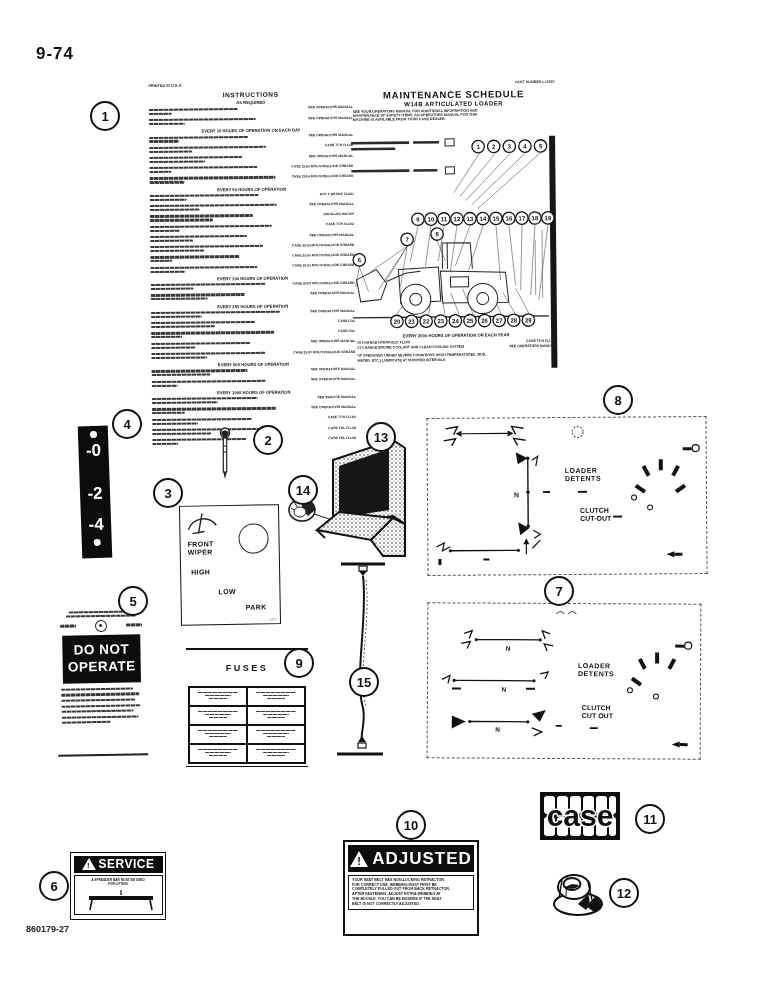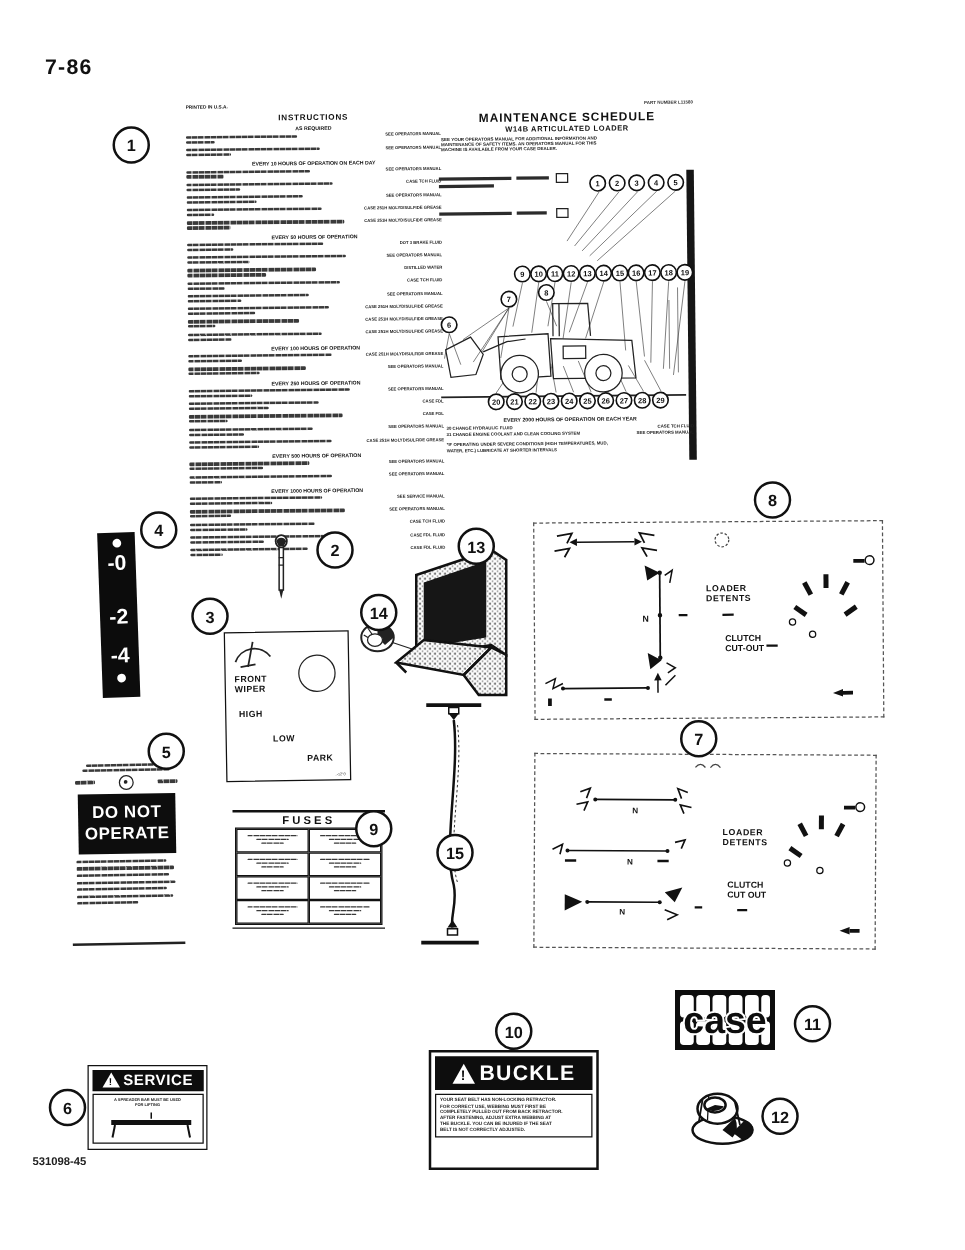--- a/index.html
+++ b/index.html
@@ -57,21 +57,21 @@
        transform:rotate(-1deg);border-bottom:2.5px solid #222;padding:3px 4px;box-sizing:border-box;}
   #tag-black{background:#0d0d0d;margin:3px 2px 5px;padding:7px 0;text-align:center;}
   #tag-black div{color:#fff;font-weight:bold;font-size:13.5px;letter-spacing:.5px;line-height:1.25;}
   #grommet{width:10px;height:10px;border:1.6px solid #222;border-radius:50%;margin:1px auto 0;
            position:relative;}
   #grommet:after{content:"";position:absolute;left:2.6px;top:2.6px;width:3px;height:3px;
                  background:#222;border-radius:50%;}
   
   #fuses{position:absolute;left:186px;top:648px;width:122px;height:102px;background:#fff;}
   #fuses .topline,#fuses .botline{height:1.6px;background:#111;}
-  #fuses-title{text-align:center;font-size:9px;font-weight:bold;letter-spacing:2.5px;margin:1px 0;}
+  #fuses-title{text-align:center;font-size:9px;font-weight:bold;letter-spacing:2.5px;margin:13px 0;}
   #fuse-grid{display:grid;grid-template-columns:1fr 1fr;border:1.6px solid #111;margin:0 2px 2px;}
   .fuse-cell{border:1px solid #111;height:17px;display:flex;flex-direction:column;
              align-items:center;justify-content:center;}
   .fuse-cell .squig{margin-bottom:1.2px;height:1.8px;}
   
   #caution{position:absolute;left:70px;top:852px;width:96px;height:68px;border:1.6px solid #111;
            background:#fff;padding:2.5px;box-sizing:border-box;}
   #caution-head{background:#0d0d0d;height:17px;display:flex;align-items:center;justify-content:center;gap:3px;}
   #caution-head span{color:#fff;font-weight:bold;font-size:12px;letter-spacing:.5px;}
   #caution-body{border:1.2px solid #111;margin-top:2px;height:38px;position:relative;}
@@ -93,21 +93,21 @@
   
   #page-num{position:absolute;left:36px;top:44px;font-size:17px;font-weight:bold;letter-spacing:1px;}
   #plate-code{position:absolute;left:26px;top:924px;font-size:9px;font-weight:bold;color:#222;}
   svg text{font-family:"Liberation Sans",sans-serif;}
 </style>
 </head>
 <body>
 
 <div id="page">
 
-  <div id="page-num">7-86</div>
+  <div id="page-num">9-74</div>
 
   <div id="sheet">
     <div id="sheet-shadow"></div>
     <div id="printed-note">PRINTED IN U.S.A.</div>
 
     <div id="instr-col">
       <div class="instr-title">INSTRUCTIONS</div>
     <div class="instr-header">AS REQUIRED</div>
         <div class="instr-item">
           <div class="instr-lines">
@@ -763,21 +763,21 @@
         <line x1="69" y1="12" x2="71" y2="22" stroke="#111" stroke-width="1.6"></line>
       </svg>
     </div>
   </div>
 
   <div id="warning">
     <div id="warning-head">
       <div class="tri big">
           <i>!</i>
         </div>
-      <span>BUCKLE</span>
+      <span>ADJUSTED</span>
     </div>
     <div id="warning-body">
         <div>YOUR SEAT BELT HAS NON-LOCKING RETRACTOR.</div>
         <div>FOR CORRECT USE, WEBBING MUST FIRST BE</div>
         <div>COMPLETELY PULLED OUT FROM BACK RETRACTOR.</div>
         <div>AFTER FASTENING, ADJUST EXTRA WEBBING AT</div>
         <div>THE BUCKLE. YOU CAN BE INJURED IF THE SEAT</div>
         <div>BELT IS NOT CORRECTLY ADJUSTED.</div>
       </div>
   </div>
@@ -806,14 +806,14 @@
     <path d="M48,34 A24,11 0 0 1 46,50 L38,44 Z" fill="#111"></path>
     <ellipse cx="26" cy="25" rx="16" ry="12" fill="#fff" stroke="#111" stroke-width="2"></ellipse>
     <line x1="14" y1="18" x2="11" y2="36" stroke="#111" stroke-width="1.4"></line>
     <line x1="40" y1="20" x2="44" y2="38" stroke="#111" stroke-width="1.4"></line>
     <line x1="19" y1="14" x2="18" y2="34" stroke="#111" stroke-width="1"></line>
     <path d="M40,32 Q44,42 38,48 L30,42 Z" fill="#111"></path>
     <ellipse cx="24" cy="22" rx="8.5" ry="6" fill="#fff" stroke="#111" stroke-width="2"></ellipse>
     <path d="M17,25 A8.5,6 0 0 0 31,23 L24,22 Z" fill="#111"></path>
   </svg>
 
-  <div id="plate-code">531098-45</div>
+  <div id="plate-code">860179-27</div>
 </div>
 
 </body></html>

